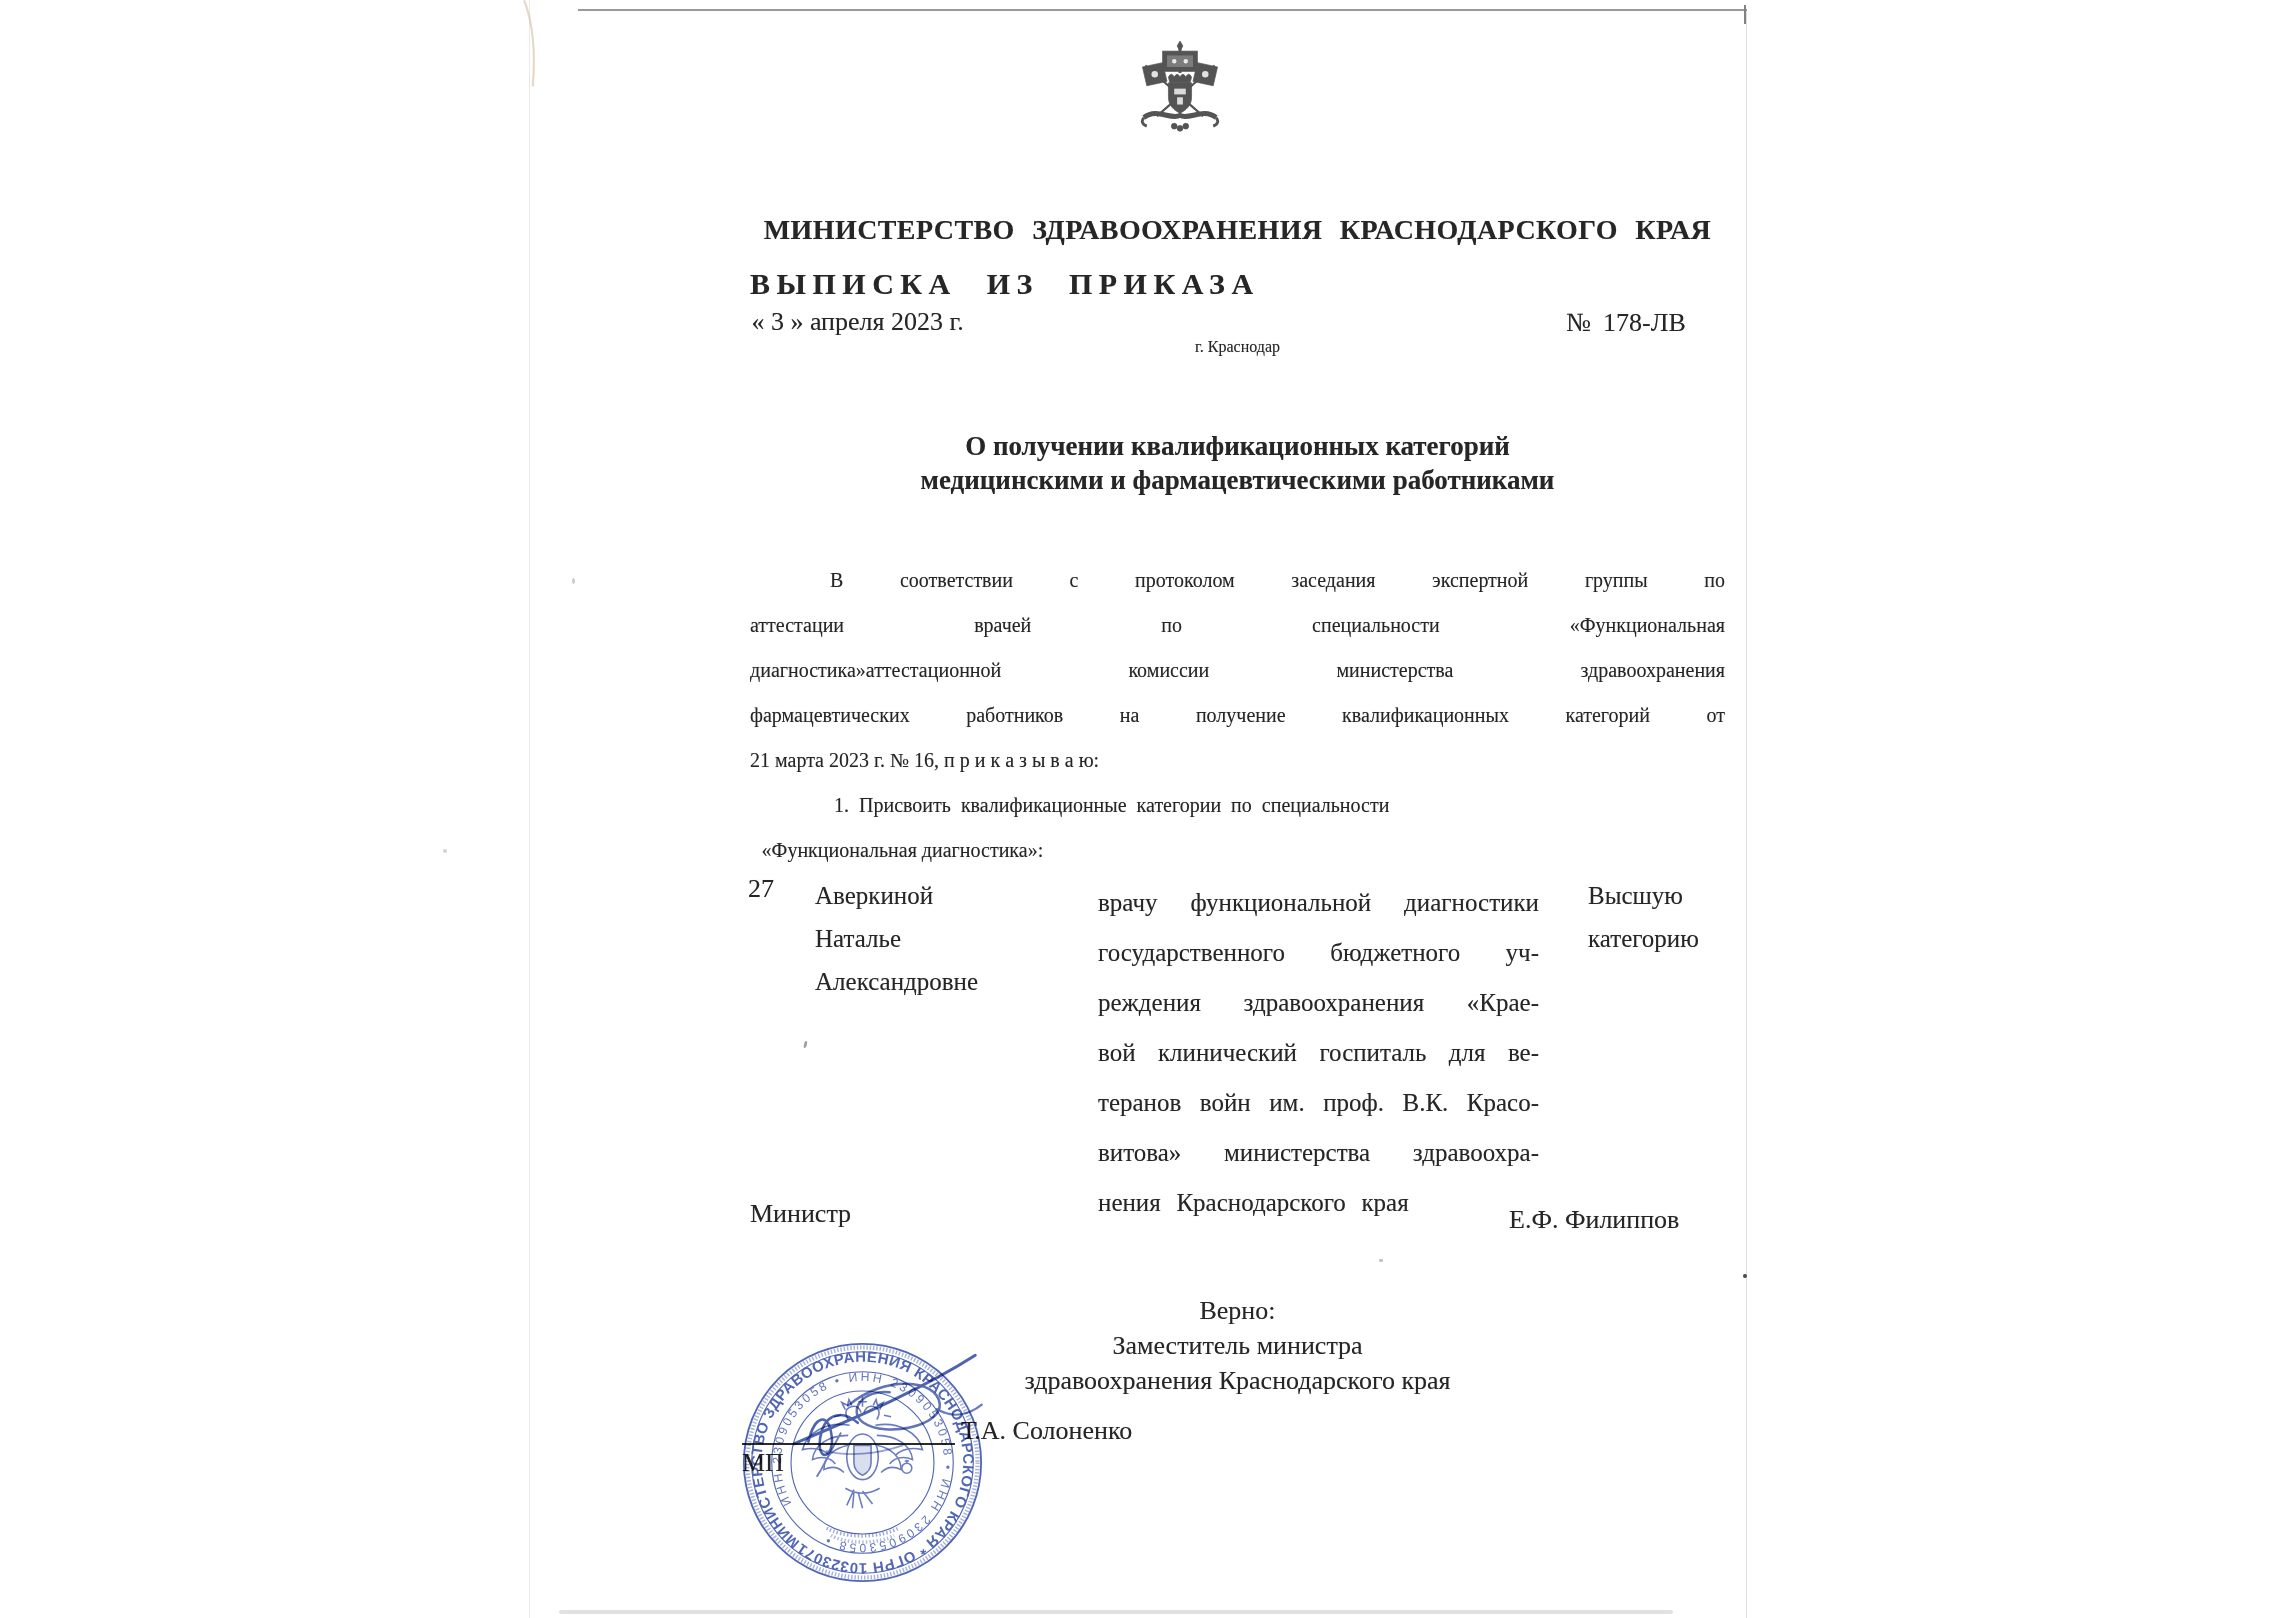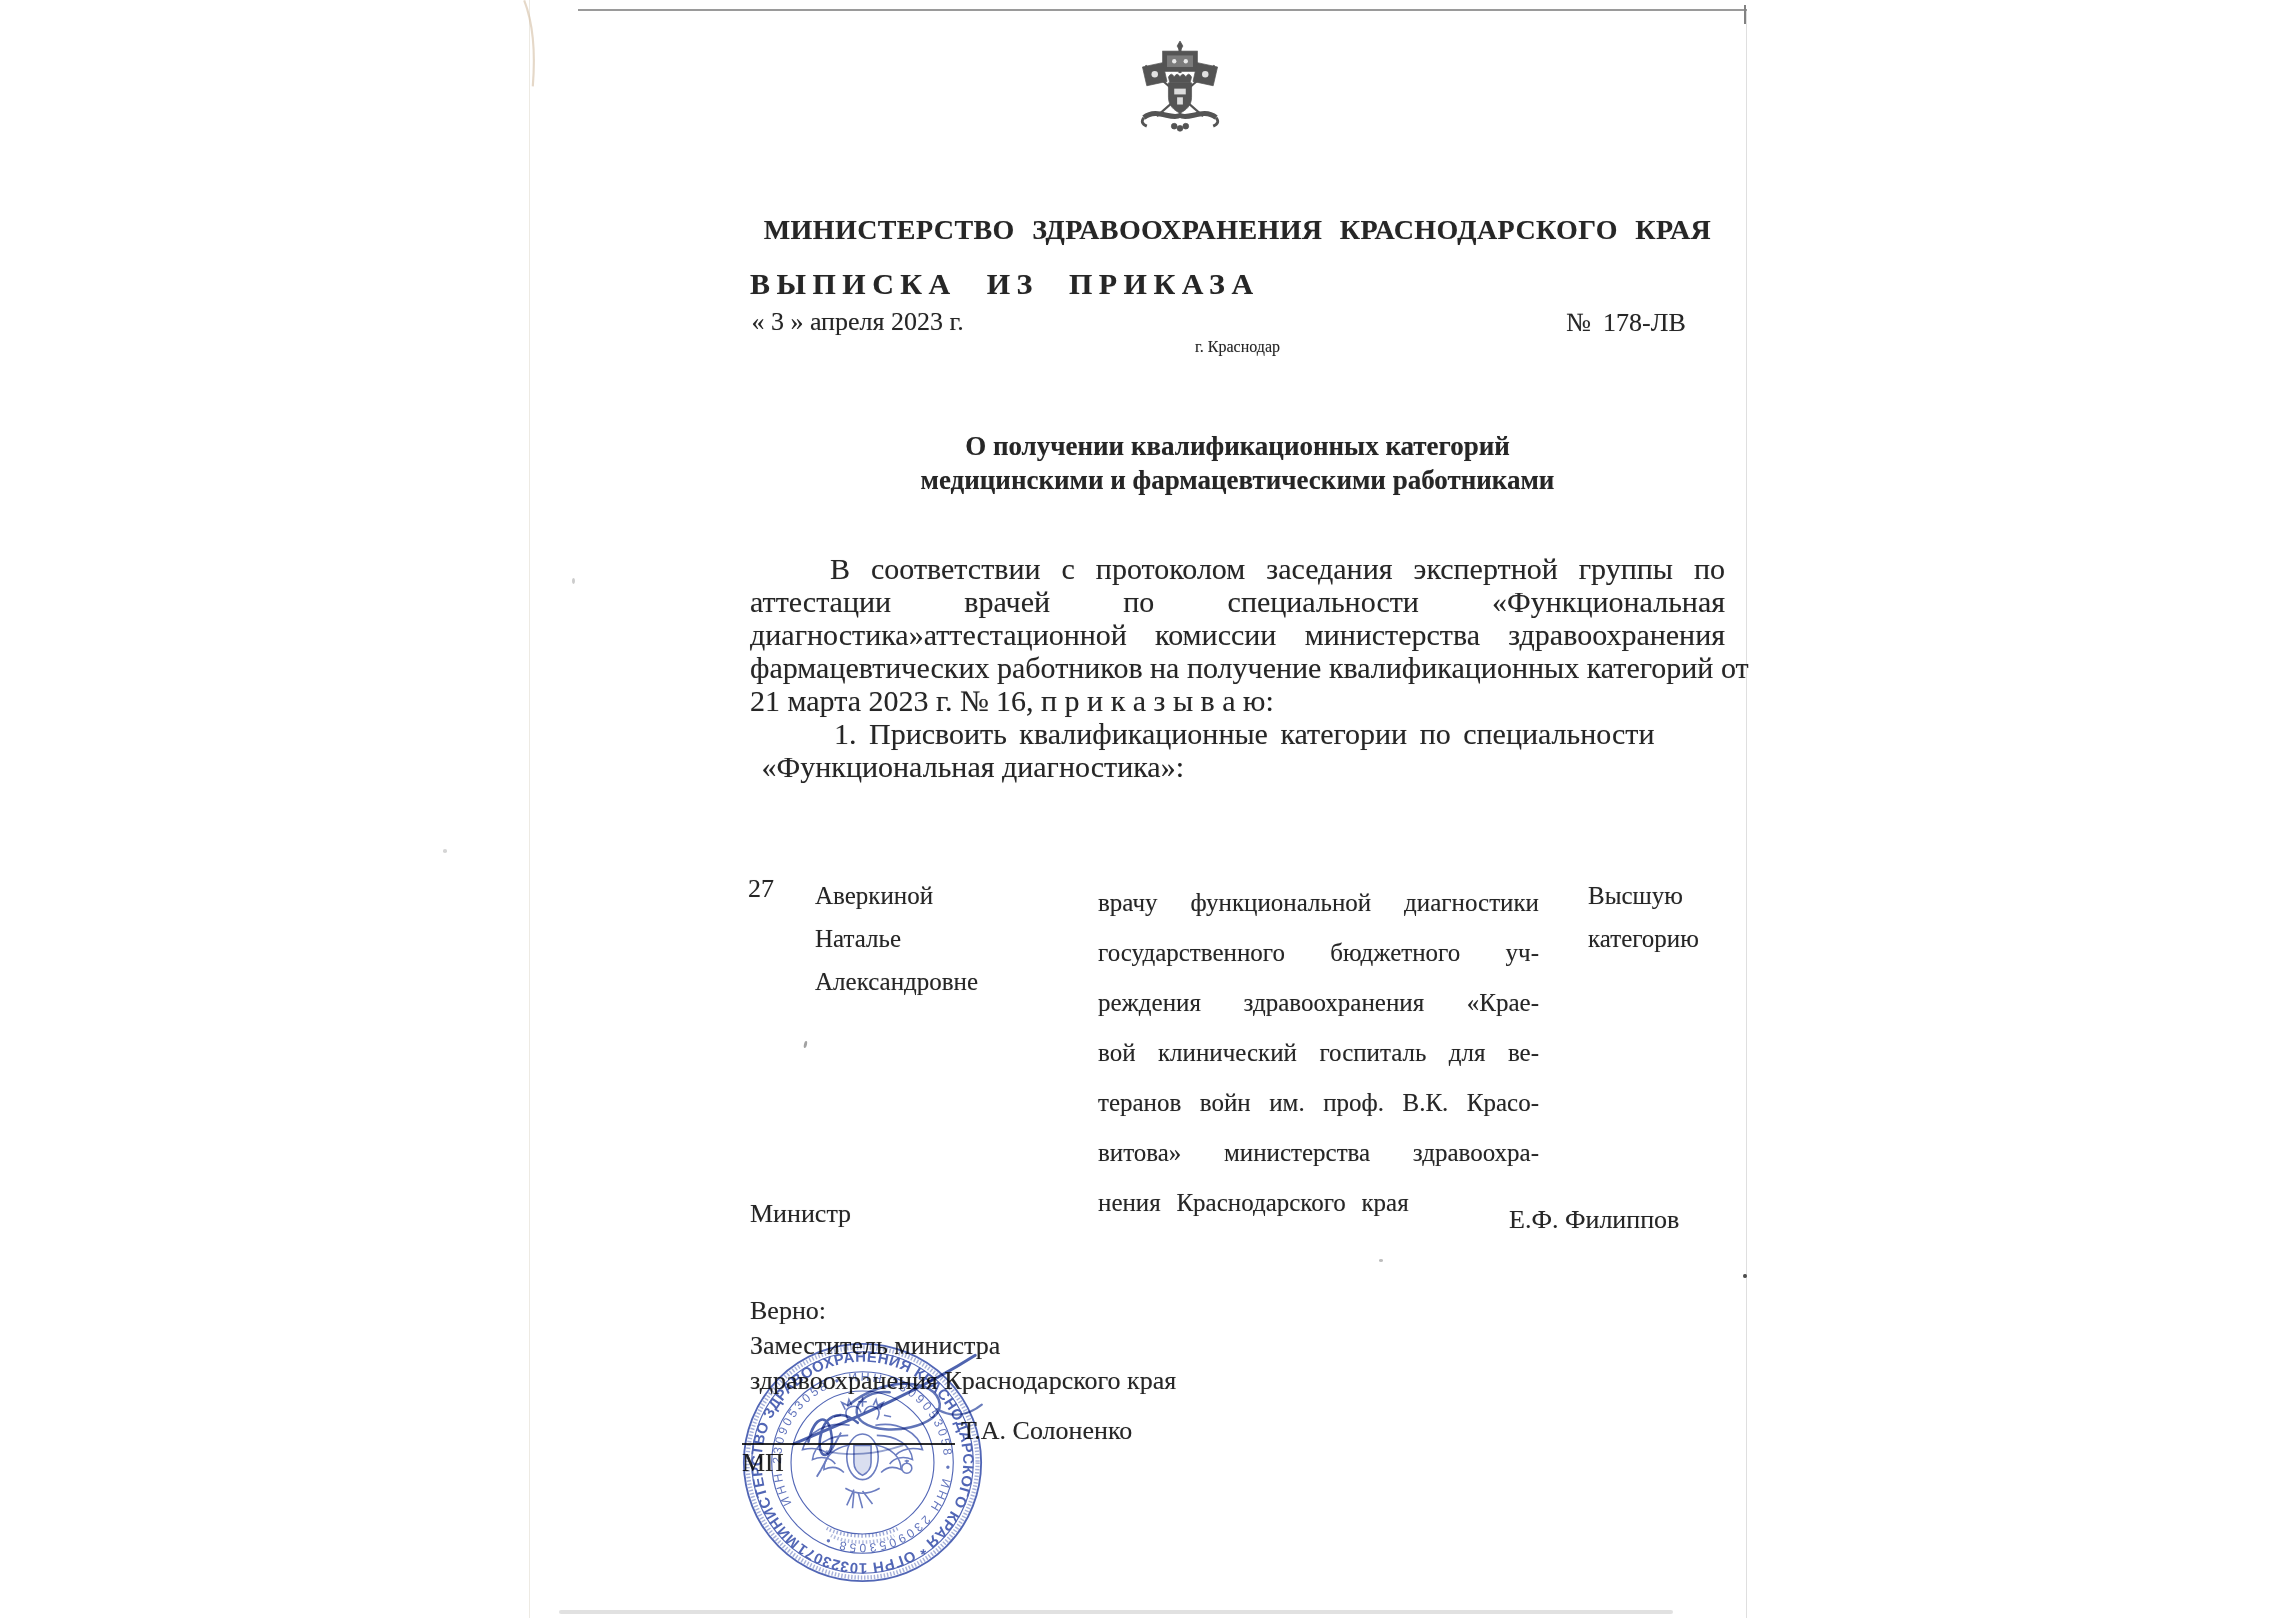--- a/index.html
+++ b/index.html
@@ -32,43 +32,43 @@
   }
   .date-row { top:307px; height:33px; font-size:26px; }
   .date-left { position:absolute; left:1.4px; top:0; white-space:nowrap; }
   .doc-num  { position:absolute; left:816px; top:1.4px; white-space:nowrap; word-spacing:5.8px; }
   .city { top:338px; text-align:center; font-size:16px; }
   .subject { top:429px; text-align:center; font-weight:bold; font-size:27px; line-height:34px; }
 
   
   .para { top:552px; }
   .pline {
-    font-size:30px; height:33px; line-height:33px; white-space:nowrap;
-    text-align:justify; text-align-last:justify; text-justify:inter-word;
+    font-size:20px; height:33px; line-height:33px; white-space:nowrap;
+    text-align:justify; text-align-last:justify; text-justify:inter-word;margin-top:12px;
   }
   .p-indent { padding-left:80px; }
   .p-left { text-align:left; text-align-last:left; }
   .p-ind2 { padding-left:84px; word-spacing:5px; }
   .p-ind3 { padding-left:11.6px;text-align:center; }
 
   
   .entry { left:745px; top:874px; width:994px; height:319px; font-size:25px; }
   .ecol { position:absolute; top:0; }
   .eline { height:43px; line-height:43px; }
   .e-num { left:2.9px; width:51px; font-size:26px; }
   .e-name { left:70px; width:250px; }
   .e-pos { left:353px; width:441px; }
   .e-pos .eline { text-align:justify; text-align-last:justify; white-space:nowrap;margin-top:7px; }
   .e-pos .eline.last { text-align:left; text-align-last:left; word-spacing:9.4px; }
   .e-cat { left:843px; width:151px; }
 
   
   .minister-row { top:1199px; height:36px; font-size:26px; }
   .minister-name { position:absolute; left:759px; top:5.8px; white-space:nowrap; }
-  .verno-block { top:1293px; font-size:26px; line-height:35px; }
+  .verno-block { top:1293px; font-size:26px; line-height:35px;text-align:center; }
   .sig-rule { left:742px; top:1443px; width:213px; height:2.2px; background:#2b2b2b; }
   .deputy-name { left:961px; top:1416px; font-size:26px; white-space:nowrap; }
   .mp { left:742px; top:1448px; font-size:26px; }
 
   .seal-wrap { left:741px; top:1341px; width:243px; height:243px; mix-blend-mode:multiply; opacity:.93; }
   .sig-wrap  { left:754px; top:1335px; width:312px; height:127px; mix-blend-mode:multiply; opacity:.9; }
   .emblem-wrap { left:1135px; top:41px; width:90px; height:96px; opacity:.88; }
   .corner-curve { left:507px; top:0; width:43px; height:94px; }
 </style>
 </head>

